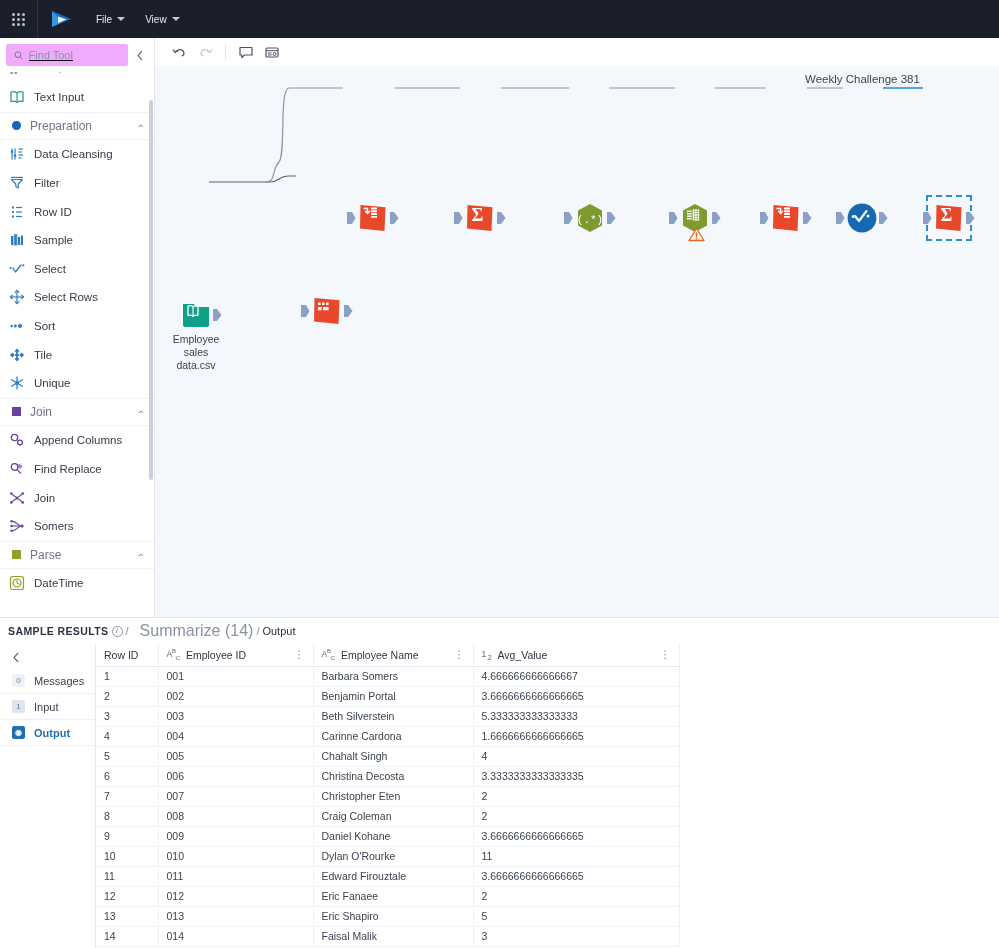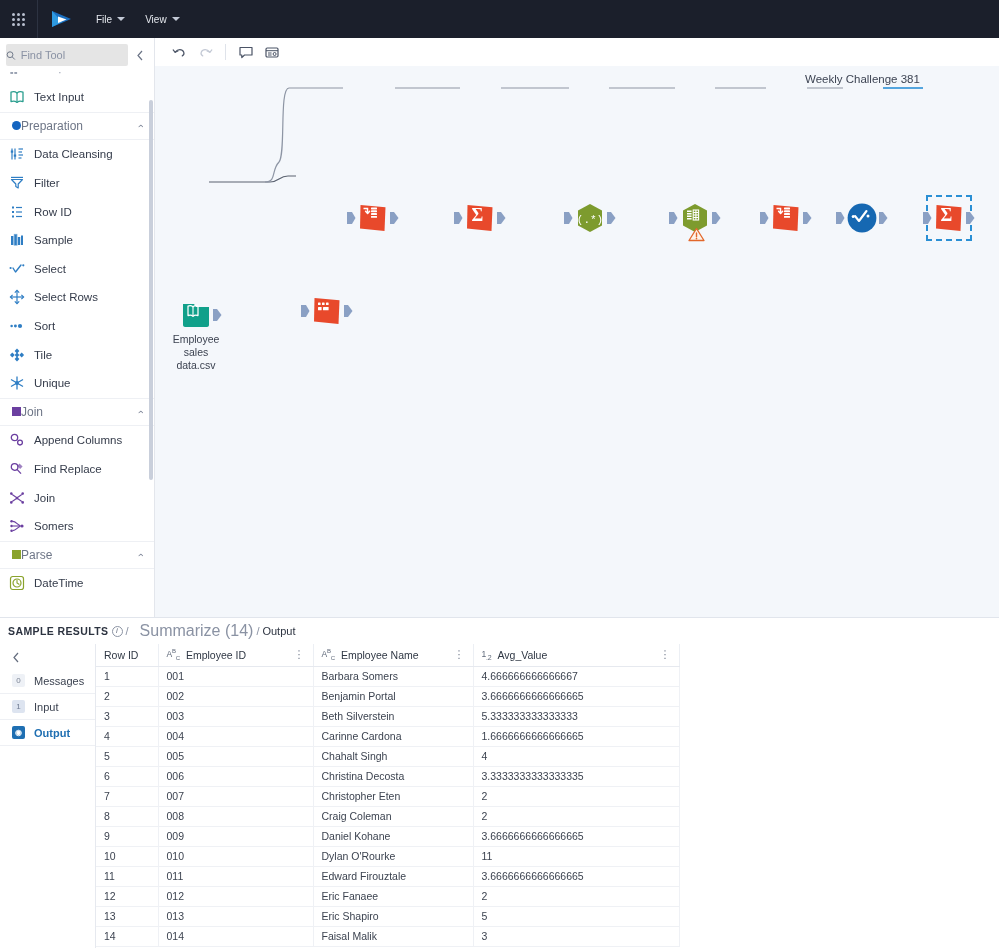--- a/index.html
+++ b/index.html
@@ -47,23 +47,23 @@
     width: 155px; background: #ffffff;
     border-right: 1px solid #e3e6ec;
     display: flex; flex-direction: column;
     position: relative;
   }
   .search-row {
     display: flex; align-items: center;
     padding: 6px 6px 6px 6px; gap: 4px;
   }
   .search-box {
-    flex: 1; height: 22px; background: #e5e5e5;
+    flex: 1; height: 22px; background: #f0abfc;
     border-radius: 2px; display: flex; align-items: center;
-    padding: 0 0; gap: 5px;
+    padding: 0 8px; gap: 5px; text-decoration: underline;
   }
   .search-box input {
     border: none; background: transparent; outline: none;
     font-family: "Liberation Sans", sans-serif;
     font-size: 11px; color: #4a5160; width: 100%;
   }
   .search-box input::placeholder { color: #8a92a4; }
   .collapse-btn {
     width: 16px; height: 20px; display: flex;
     align-items: center; justify-content: center;
@@ -80,20 +80,21 @@
     height: 28.6px; display: flex; align-items: center;
     gap: 9px; padding-left: 9px; cursor: pointer;
   }
   .tool-row .tlabel { font-size: 11.5px; color: #343b4a; }
   .tool-icon { width: 16px; height: 16px; flex: none; display: block; }
 
   .cat-row {
     height: 28.6px; display: flex; align-items: center;
     padding-left: 9px; cursor: pointer;
     border-top: 1px solid #eef0f4; border-bottom: 1px solid #eef0f4;
+    gap: 9px;
   }
   .cat-dot { width: 9px; height: 9px; flex: none; margin-left: 3px; }
   .cat-label { font-size: 12px; color: #6e7687; flex: 1; }
   .chev-up {
     margin-right: 12px; color: #7b8396; font-size: 10px;
     transform: scaleY(-1); display: block; line-height: 1;
   }
 
   .sb-scrollbar {
     position: absolute; right: 1px; top: 62px;

